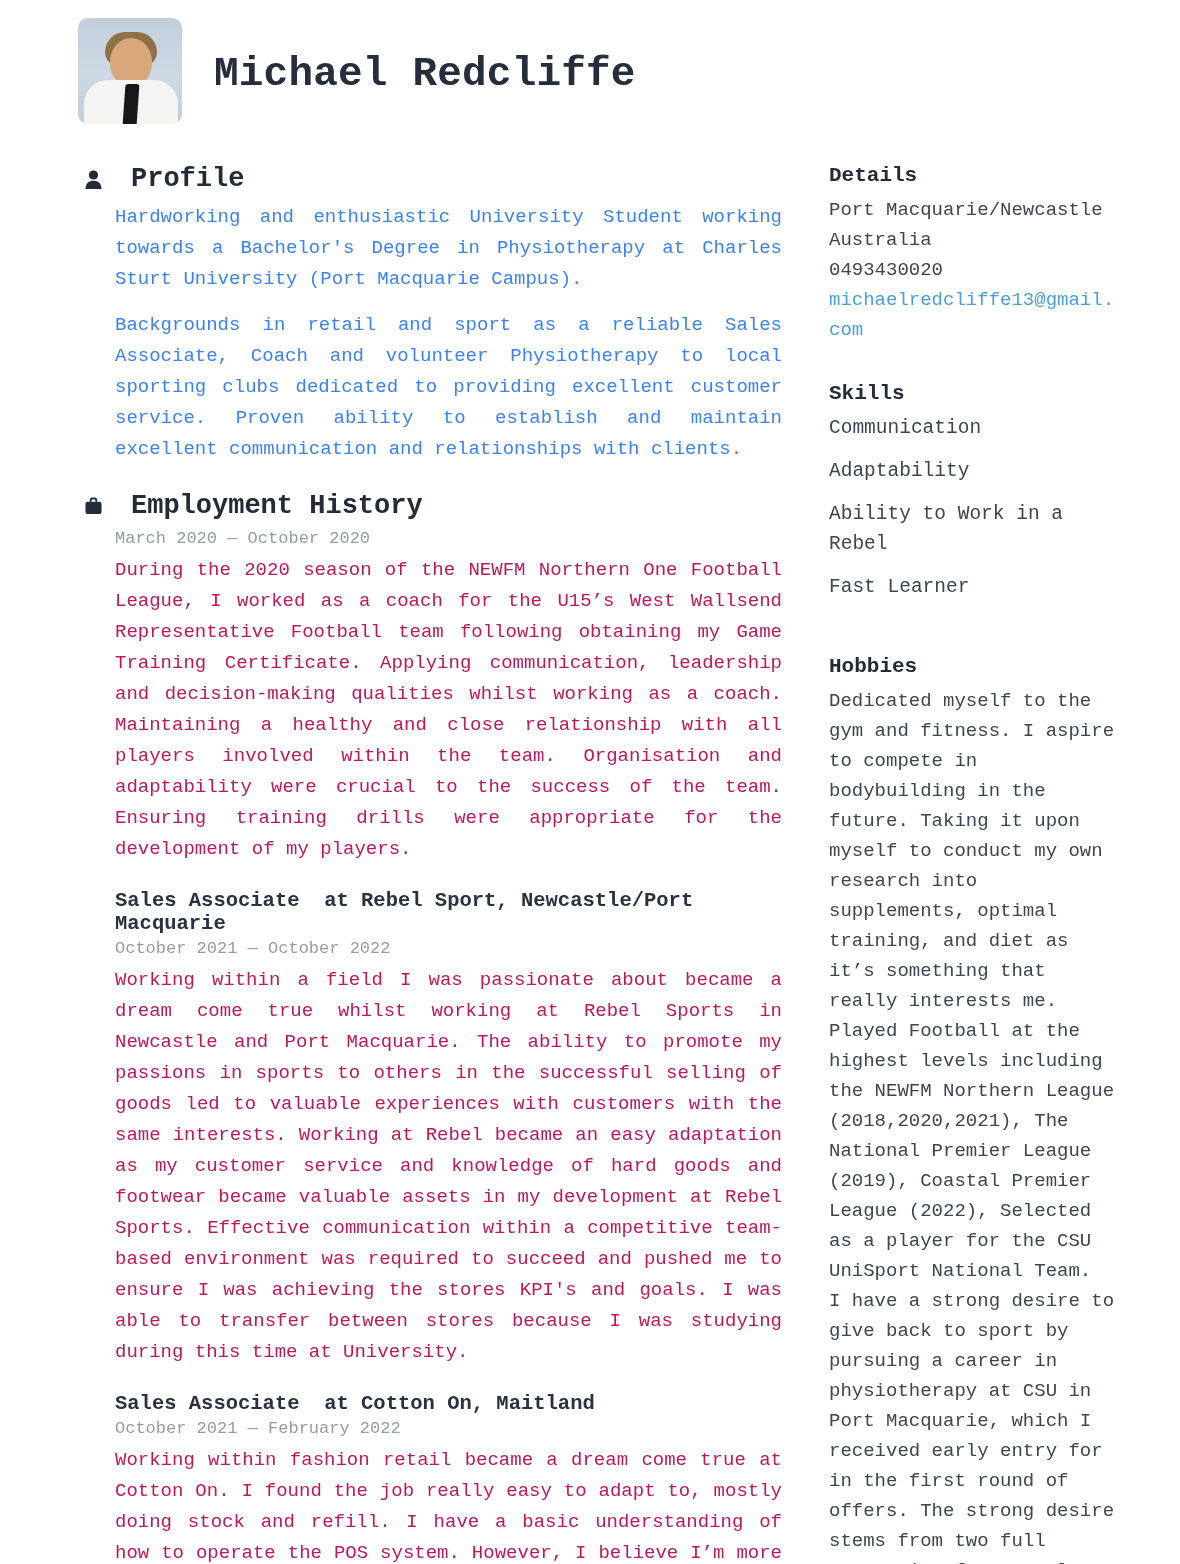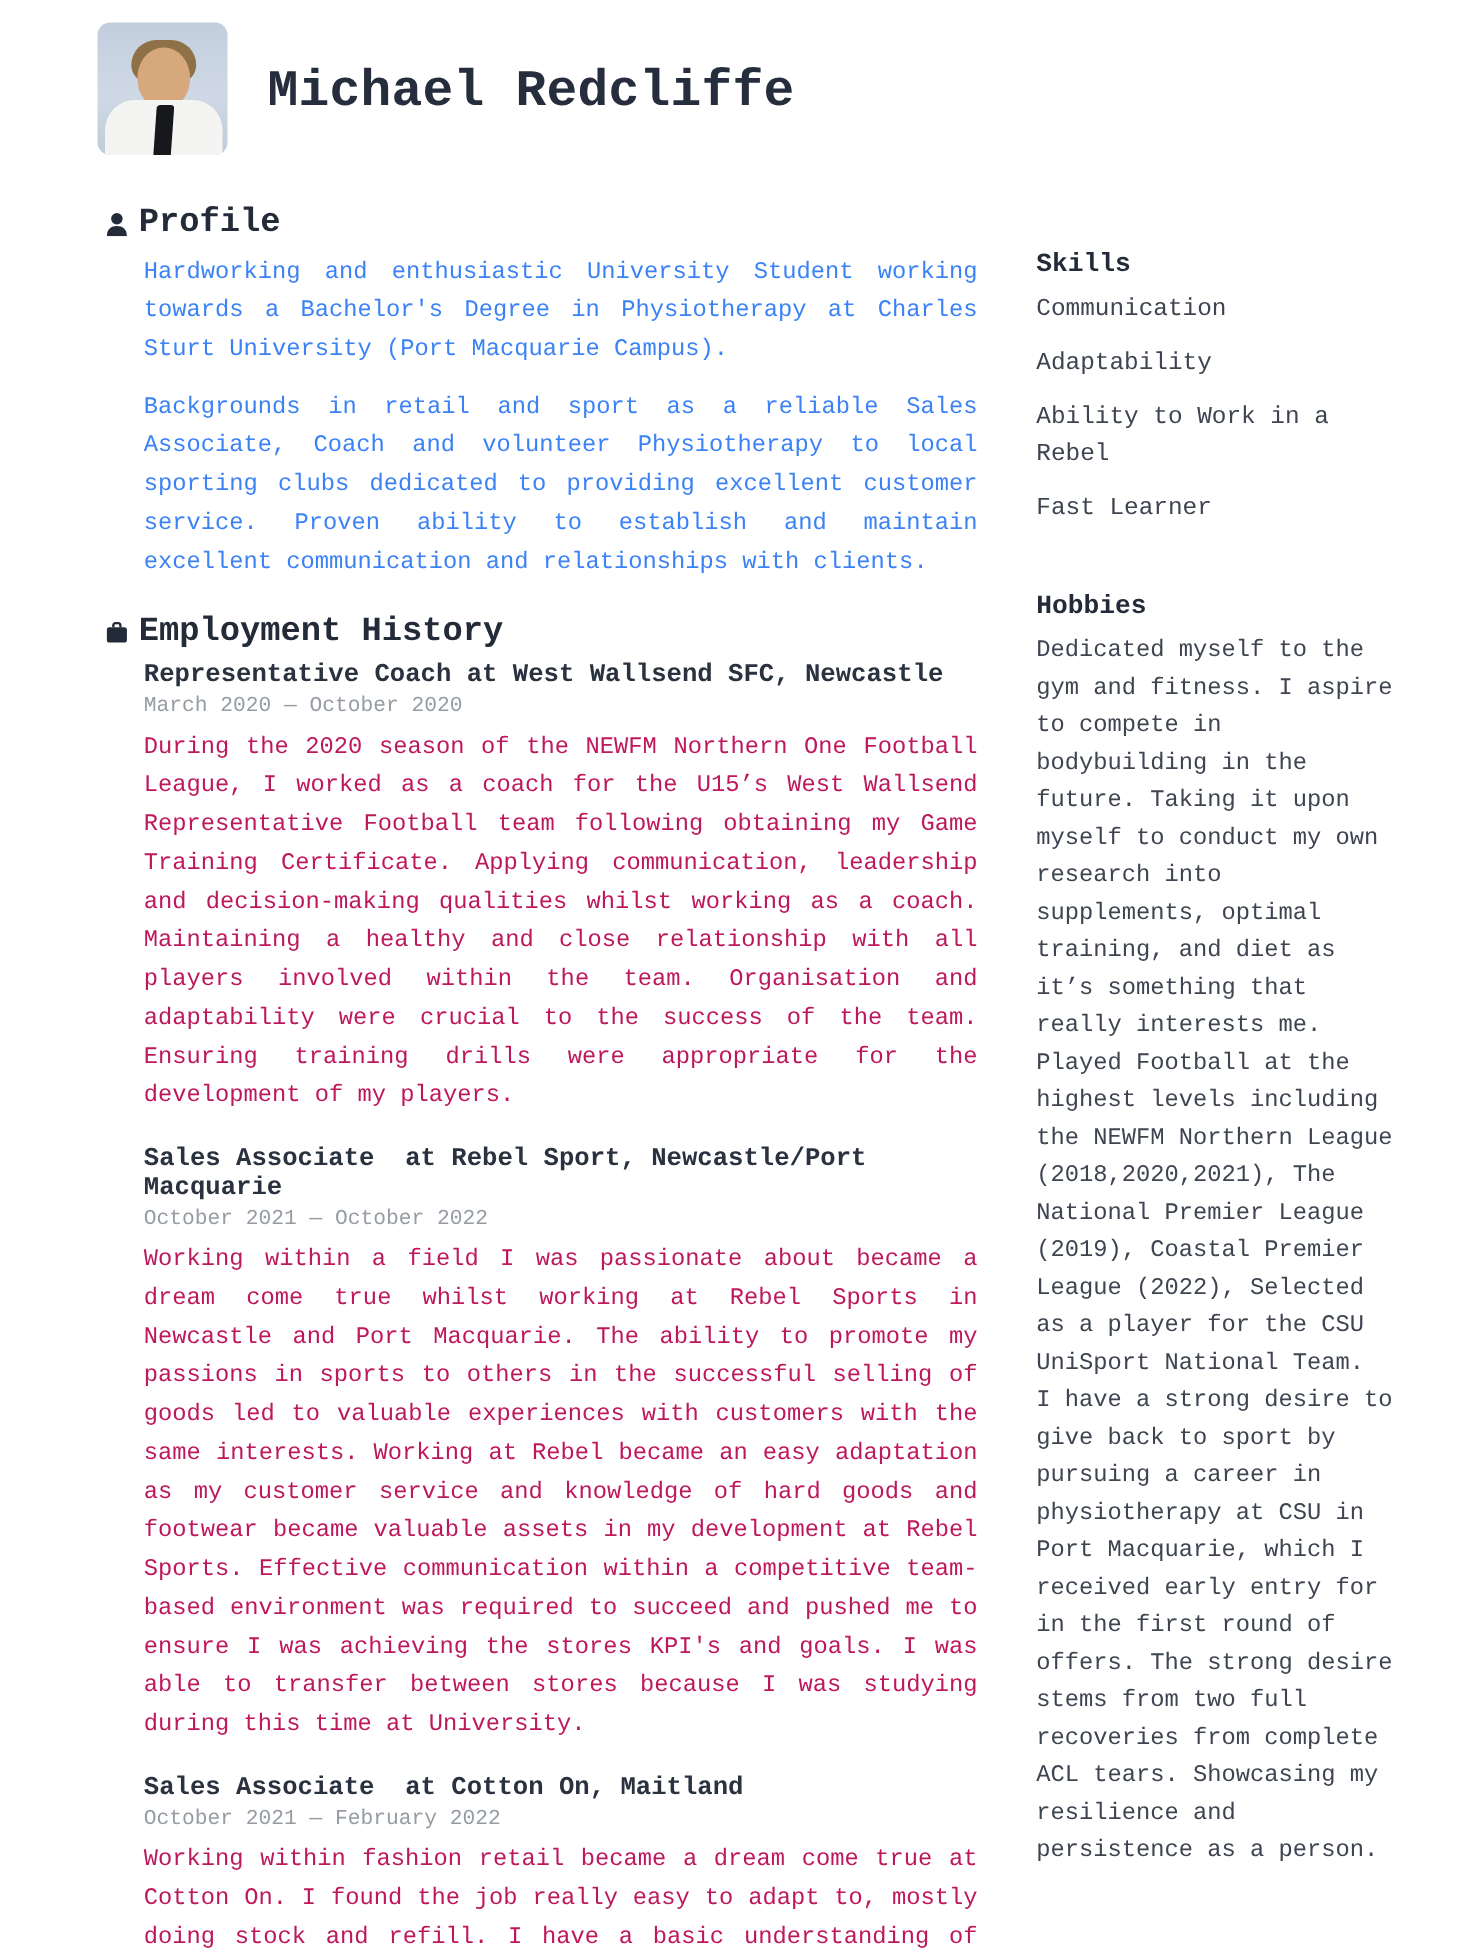--- a/index.html
+++ b/index.html
@@ -70,21 +70,21 @@
   .content {
     display: flex;
     padding-top: 40px;
   }
   .main { margin-left: 85px; width: 697px; }
   .sidebar { margin-left: 47px; width: 287px; }
   
   .section-head {
     display: flex;
     align-items: center;
-    gap: 9px;
+    gap: 29px;
   }
   .section-icon { width: 17px; height: 19px; flex: 0 0 auto; display: flex; align-items: center; }
   .section-icon svg { display: block; }
   .section-title {
     font-size: 27px;
     font-weight: 700;
     color: #242b38;
   }
   .section-body { margin-left: 30px; margin-top: 8px; }
   .para {
@@ -189,21 +189,20 @@
             <svg width="18" height="18" viewBox="0 0 18 18">
               <rect x="0.5" y="4.5" width="17" height="13" rx="2.2" fill="#242b38"></rect>
               <path d="M6 4.5 V3 C6 1.9 6.9 1 8 1 H10 C11.1 1 12 1.9 12 3 V4.5" fill="none" stroke="#242b38" stroke-width="2"></path>
             </svg>
           </span>
           <span class="section-title">Employment History</span>
         </div>
         <div class="section-body">
 
           <div class="job">
-            <div class="job-title">Representative Coach at West Wallsend SFC, Newcastle</div>
             <div class="job-dates">March 2020 — October 2020</div>
             <div class="job-desc">During the 2020 season of the NEWFM Northern One Football League, I worked as a coach for the U15’s West Wallsend Representative Football team following obtaining my Game Training Certificate. Applying communication, leadership and decision-making qualities whilst working as a coach. Maintaining a healthy and close relationship with all players involved within the team. Organisation and adaptability were crucial to the success of the team. Ensuring training drills were appropriate for the development of my players.</div>
           </div>
 
           <div class="job">
             <div class="job-title">Sales Associate  at Rebel Sport, Newcastle/Port Macquarie</div>
             <div class="job-dates">October 2021 — October 2022</div>
             <div class="job-desc">Working within a field I was passionate about became a dream come true whilst working at Rebel Sports in Newcastle and Port Macquarie. The ability to promote my passions in sports to others in the successful selling of goods led to valuable experiences with customers with the same interests. Working at Rebel became an easy adaptation as my customer service and knowledge of hard goods and footwear became valuable assets in my development at Rebel Sports. Effective communication within a competitive team-based environment was required to succeed and pushed me to ensure I was achieving the stores KPI's and goals. I was able to transfer between stores because I was studying during this time at University.</div>
           </div>
 
@@ -212,20 +211,27 @@
             <div class="job-dates">October 2021 — February 2022</div>
             <div class="job-desc">Working within fashion retail became a dream come true at Cotton On. I found the job really easy to adapt to, mostly doing stock and refill. I have a basic understanding of how to operate the POS system. However, I believe I’m more strongly suited to stock, refill, and customer service within Welcome Zone. I’ve thoroughly enjoyed my time working at Cotton On and understand the roles and needs required to complete tasks to the best of my ability.</div>
           </div>
 
         </div>
       </div>
     </div>
 
     <div class="sidebar">
 
+      <div class="details-section">
+        <div class="side-heading">Details</div>
+        <div class="side-line">Port Macquarie/Newcastle</div>
+        <div class="side-line">Australia</div>
+        <div class="side-line">0493430020</div>
+        <a href="#" class="email-link">michaelredcliffe13@gmail.com</a>
+      </div>
 
       <div class="skills-section">
         <div class="side-heading">Skills</div>
         <div class="skill-item">Communication</div>
         <div class="skill-item">Adaptability</div>
         <div class="skill-item">Ability to Work in a Rebel</div>
         <div class="skill-item">Fast Learner</div>
       </div>
 
       <div class="hobbies-section">

